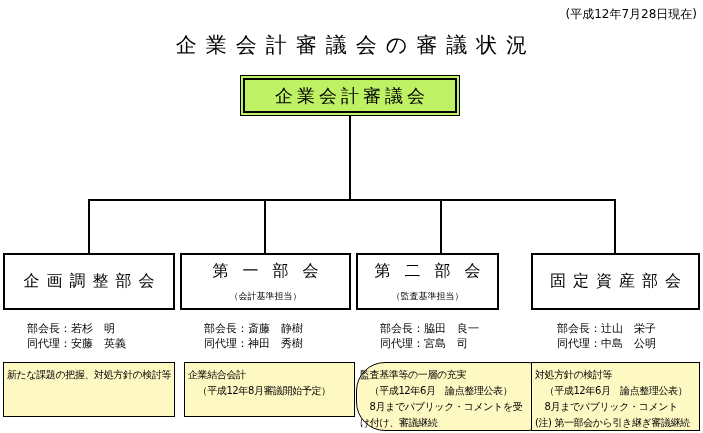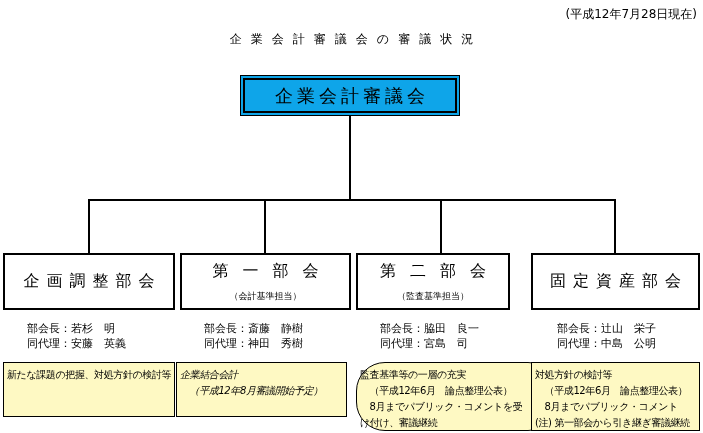--- a/index.html
+++ b/index.html
@@ -2,24 +2,24 @@
 <html><head>
 <meta charset="utf-8">
 <style>
   * { box-sizing: border-box; }
   html, body { margin: 0; padding: 0; background: #ffffff; }
   body { font-family: "DejaVu Sans", sans-serif; color: #000; }
   .canvas { position: relative; width: 703px; height: 433px; background: #fff; overflow: hidden; }
 
   .date { position: absolute; top: 6px; right: 6px; font-size: 12px; white-space: nowrap; }
   .title { position: absolute; top: 31px; left: 0; width: 100%; text-align: center;
-           font-size: 12px; letter-spacing: 9px; padding-left: 9px; white-space: nowrap; }
+           font-size: 21px; letter-spacing: 9px; padding-left: 9px; white-space: nowrap; }
 
   .root-box { position: absolute; left: 240px; top: 75px; width: 220px; height: 41px;
-              border: 1px solid #000; padding: 2px; background: #0ea5e9; }
+              border: 1px solid #000; padding: 2px; background: #bef264; }
   .root-inner { width: 100%; height: 100%; border: 2px solid #000;
                 display: flex; align-items: center; justify-content: center;
                 font-size: 18px; letter-spacing: 4px; padding-left: 4px; white-space: nowrap; }
 
   .line { position: absolute; background: #000; }
 
   .subbox { position: absolute; top: 253px; height: 57px; border: 2px solid #000; background: #fff;
             display: flex; flex-direction: column; align-items: center; justify-content: center; }
   .subbox .main { font-size: 16px; white-space: nowrap; }
   .ls7  { letter-spacing: 7px;  padding-left: 7px; }
@@ -28,28 +28,28 @@
   .subtitle:empty { display: none; }
 
   .names { position: absolute; top: 321px; font-size: 11px; line-height: 15px; white-space: nowrap; }
 
   .detail { position: absolute; top: 362px; border: 1px solid #000; background: #fef9c3;
             font-size: 10px; letter-spacing: -0.4px; line-height: 16px; padding: 4px 2px 0 3px; }
   .detail div { white-space: pre; }
 
   .b1 { left: 3px;   width: 172px; }
   .b2 { left: 180px; width: 171px; }
-  .b3 { left: 356px; width: 154px; }
+  .b3 { left: 356px; width: 143px; }
   .b4 { left: 531px; width: 169px; }
   .n1 { left: 27px; }
   .n2 { left: 204px; }
   .n3 { left: 380px; }
   .n4 { left: 557px; }
   .d1 { left: 3px;   width: 172px; height: 55px; }
-  .d2 { left: 176px; width: 171px; height: 55px; font-style: italic; }
+  .d2 { left: 184px; width: 171px; height: 55px; }
   .d3 { left: 356px; width: 201px; height: 69px; border-radius: 29px; }
   .d4 { left: 531px; width: 169px; height: 69px; }
 </style>
 </head>
 <body>
 
 <div class="canvas">
 
   <div class="date">(平成12年7月28日現在)</div>
   <div class="title">企業会計審議会の審議状況</div>

